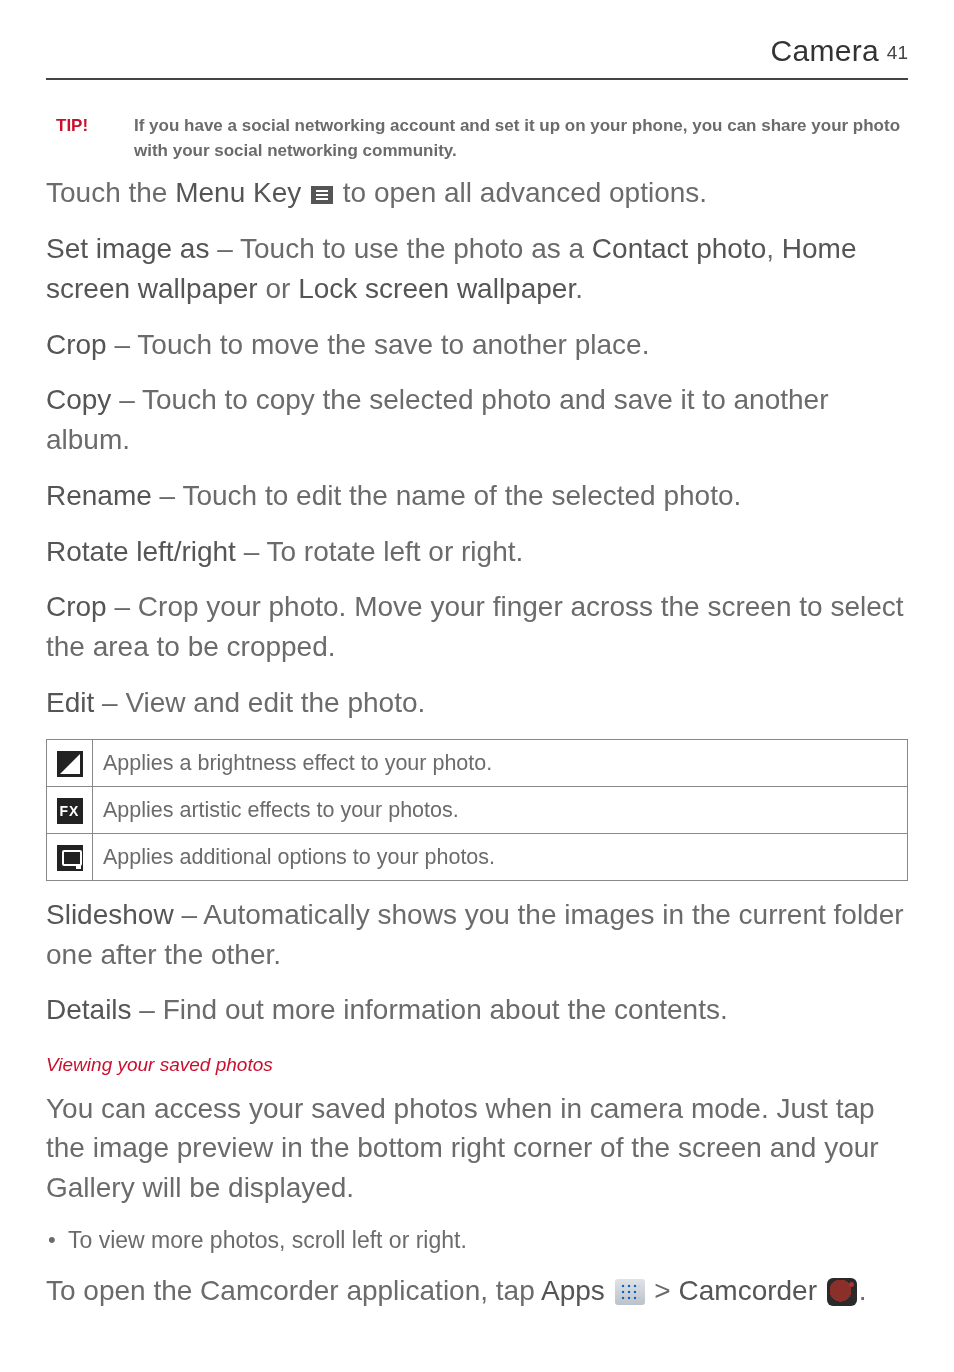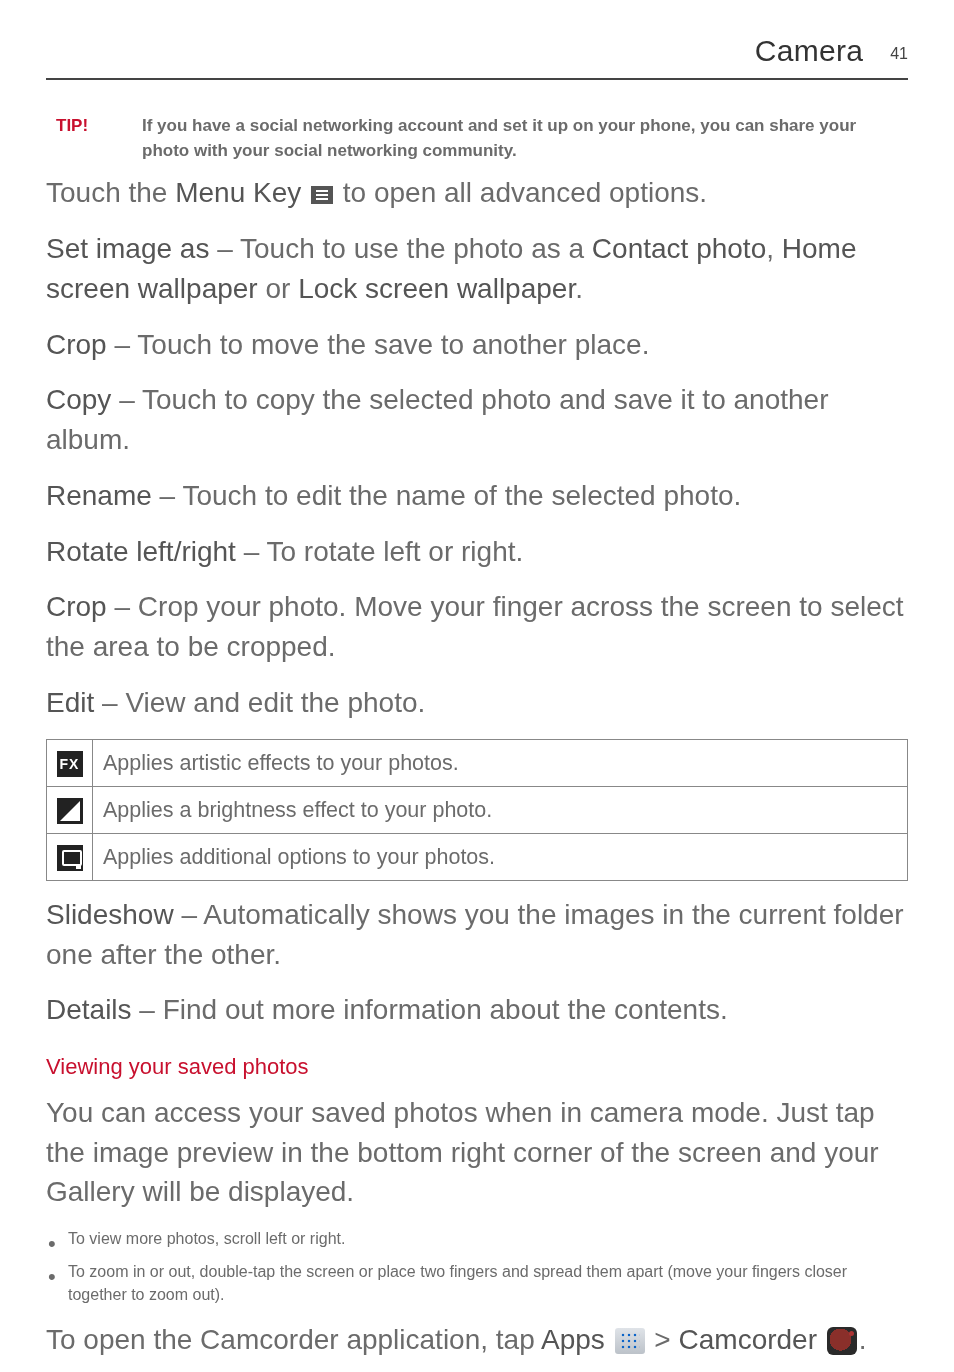--- a/index.html
+++ b/index.html
@@ -19,28 +19,28 @@
     text-align: right;
     margin-bottom: 34px;
   }
   .header-title {
     font-size: 30px;
     font-weight: 400;
     color: #333;
     letter-spacing: 0.3px;
   }
   .page-num {
-    font-size: 16px;
+    font-size: 19px;
     color: #444;
-    margin-left: 21px;
+    margin-left: 2px;
     vertical-align: 2px;
   }
   .tip-row {
     display: flex;
-    gap: 24px;
+    gap: 16px;
     margin-bottom: 10px;
   }
   .tip-label {
     color: #c8102e;
     font-weight: 700;
     font-size: 17px;
     min-width: 72px;
     padding-left: 10px;
   }
   .tip-text {
@@ -149,33 +149,34 @@
   }
   .icon-frame::after {
     content:"";
     position:absolute;
     right:2px; bottom:2px;
     width:5px; height:5px;
     background:#fff;
   }
   h2.section {
     color:#c8102e;
-    font-size:22px;
+    font-size:19px;
     font-weight:500;
     margin: 22px 0 10px 0;
+    font-style: italic;
   }
   ul.bullets {
     list-style: none;
     margin: 4px 0 14px 0;
   }
   ul.bullets li {
     position: relative;
     padding-left: 22px;
     margin: 10px 0;
-    font-size: 16px;
+    font-size: 23px;
     color:#6b6b6b;
     line-height:1.42;
   }
   ul.bullets li::before {
     content:"•";
     position:absolute;
     left:2px;
     top:0;
     color:#6b6b6b;
     font-size: 22px;
@@ -258,26 +259,26 @@
   <span class="strong">Crop</span><span> – Crop your photo. Move your finger across the screen to select the area to be cropped.</span>
 </p>
 
 <p class="para">
   <span class="strong">Edit</span><span> – View and edit the photo.</span>
 </p>
 
 <table class="edit-table">
   <tbody>
       <tr>
+    <td class="icon-cell"><span class="icon-box icon-brightness"></span></td>
+    <td>Applies a brightness effect to your photo.</td>
+  </tr>
+  <tr>
     <td class="icon-cell"><span class="icon-box icon-fx">FX</span></td>
     <td>Applies artistic effects to your photos.</td>
-  </tr>
-  <tr>
-    <td class="icon-cell"><span class="icon-box icon-brightness"></span></td>
-    <td>Applies a brightness effect to your photo.</td>
   </tr>
   <tr>
     <td class="icon-cell"><span class="icon-box icon-frame"></span></td>
     <td>Applies additional options to your photos.</td>
   </tr>
 </tbody>
   </table>
 
 <p class="para">
   <span class="strong">Slideshow</span><span> – Automatically shows you the images in the current folder one after the other.</span>
@@ -286,20 +287,19 @@
 <p class="para">
   <span class="strong">Details</span><span> – Find out more information about the contents.</span>
 </p>
 
 <h2 class="section">Viewing your saved photos</h2>
 
 <p class="para">You can access your saved photos when in camera mode. Just tap the image preview in the bottom right corner of the screen and your Gallery will be displayed.</p>
 
 <ul class="bullets">
   <li>To view more photos, scroll left or right.</li>
-  <li>To zoom in or out, double-tap the screen or place two fingers and spread them apart (move your fingers closer together to zoom out).</li>
 </ul>
 
 <p class="para">
   <span>To open the Camcorder application, tap </span><span class="strong">Apps</span>
   <span class="apps-icon"></span><span> &gt; </span><span class="strong">Camcorder</span>
   <span class="cam-icon"></span><span>.</span>
 </p>
 
 </body></html>

